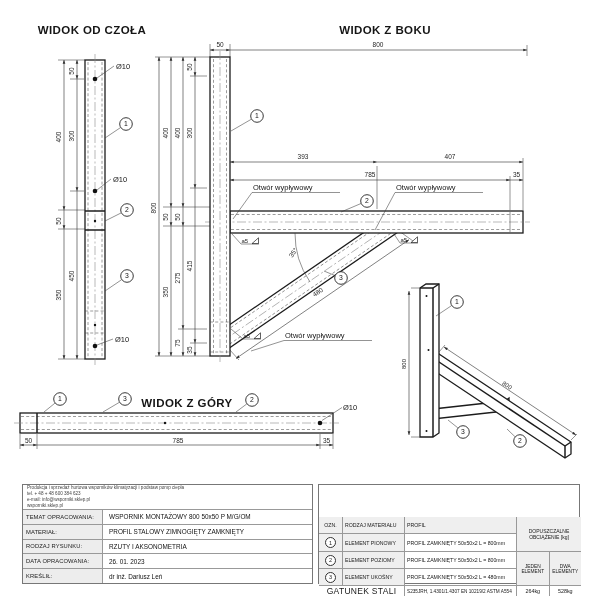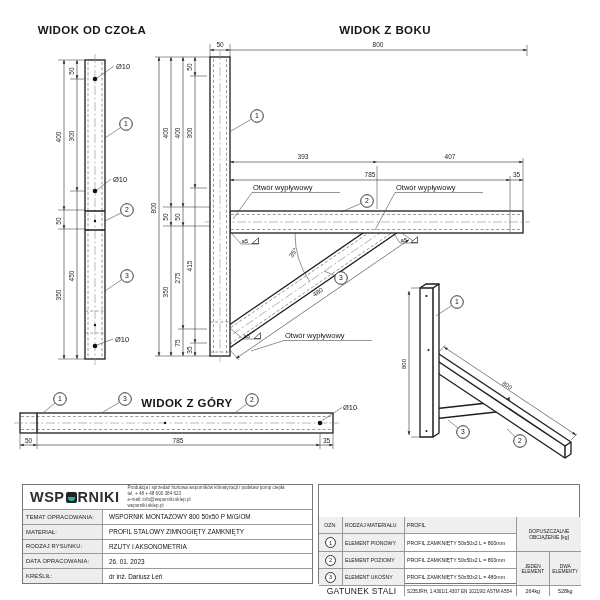--- a/index.html
+++ b/index.html
@@ -383,25 +383,20 @@
       <line class="th" x1="457.9" y1="427.9" x2="448" y2="420"></line>
       <circle class="bln" cx="463" cy="432" r="6.3"></circle>
       <text class="bt" x="463" y="434.4" text-anchor="middle">3</text>
     </g>
   </g>
 </svg>
 
 
 <div class="tb" id="titleblock">
   <div class="logo-row" style="border-top:none">
-    <div class="logo">
-          <span>WSP</span>
-          <span class="logo-o"></span>
-          <span>RNIKI</span>
-        </div>
     <div class="contact">
       <div>Produkcja i sprzedaż hurtowa wsporników klimatyzacji i podstaw pomp ciepła</div>
       <div>tel. + 48 + 48 600 384 623</div>
       <div>e-mail: info@wsporniki.sklep.pl</div>
       <div>wsporniki.sklep.pl</div>
     </div>
   </div>
   <div class="tb-row">
     <div class="tb-label">TEMAT OPRACOWANIA:</div>
     <div class="tb-value">WSPORNIK MONTAŻOWY 800 50x50 P M/G/OM</div>

